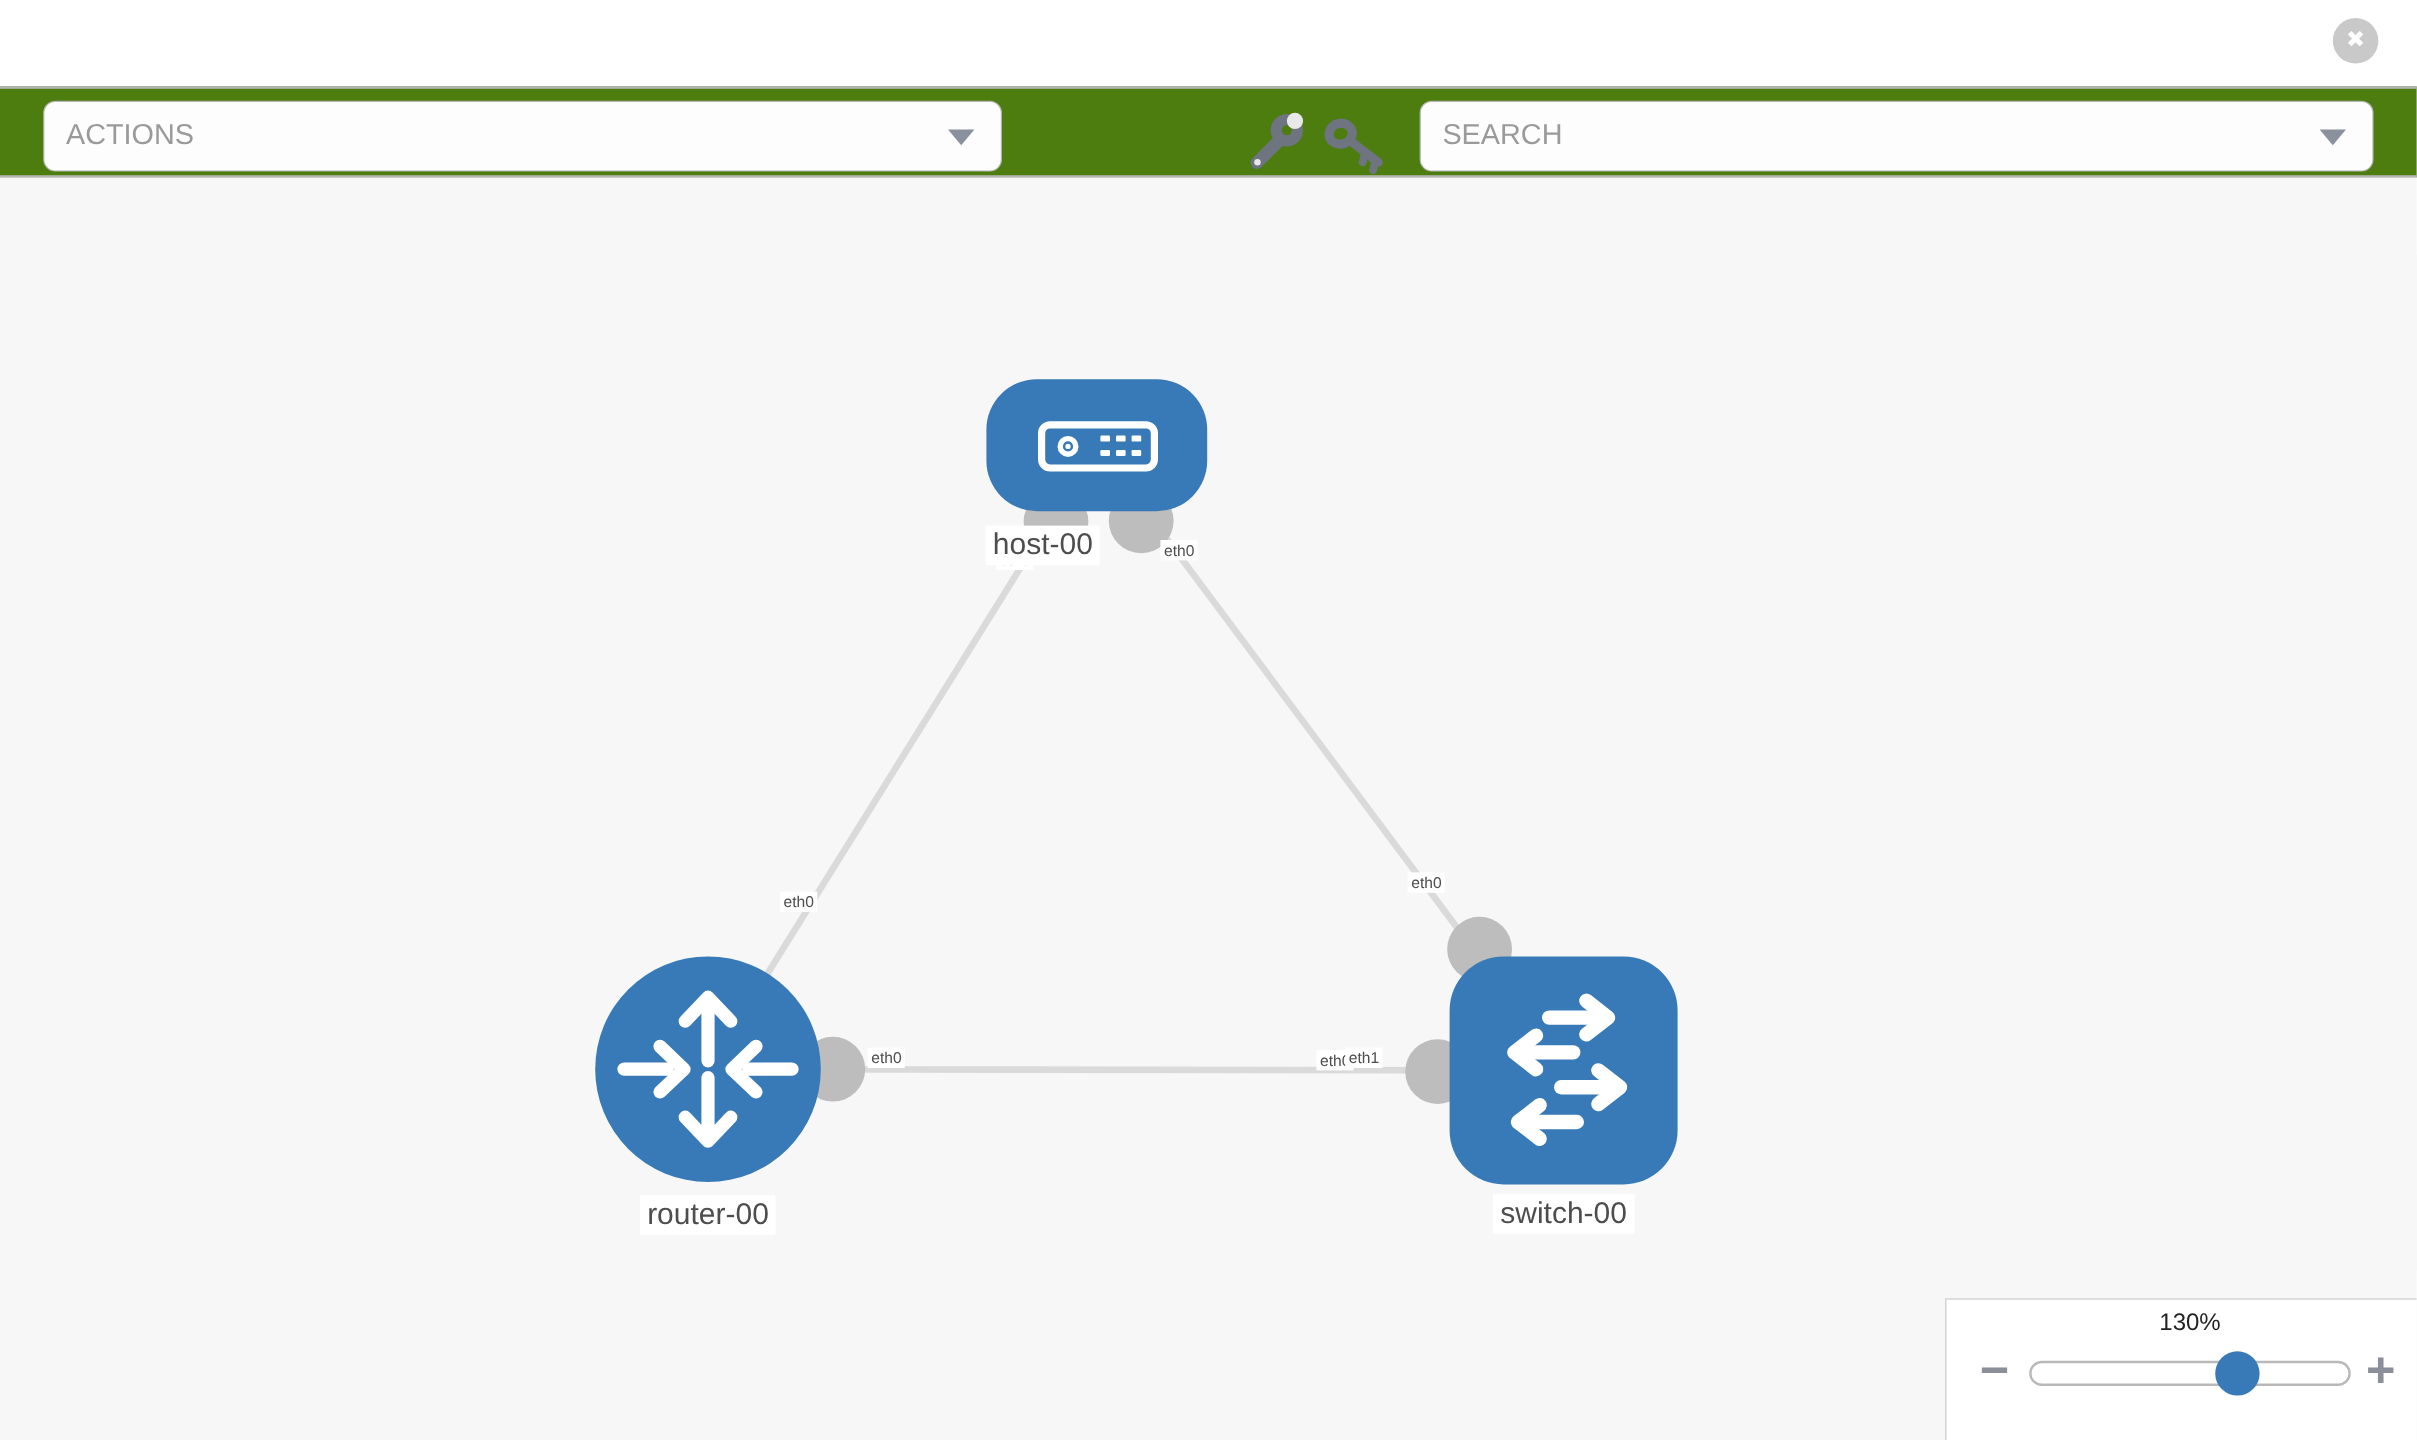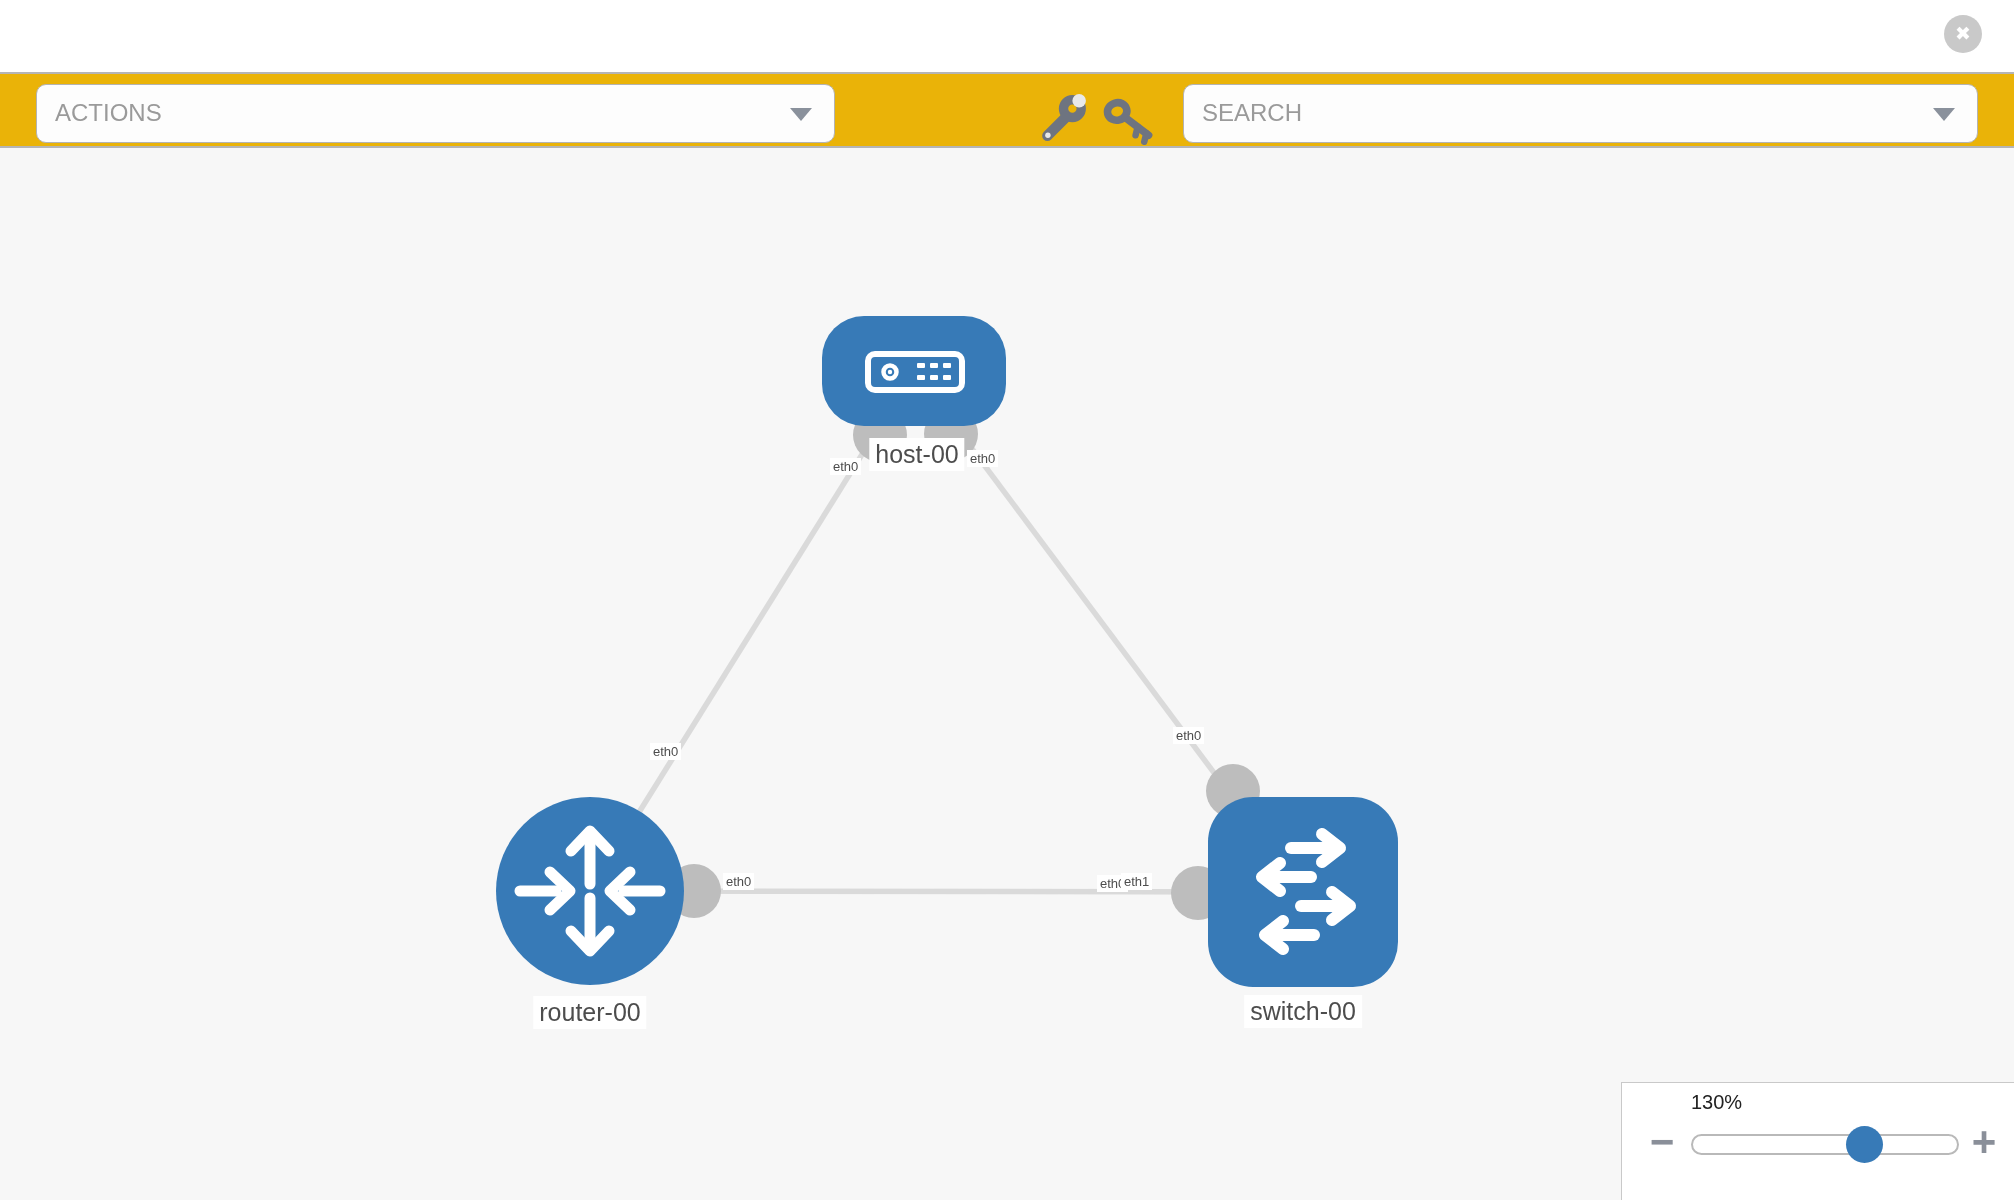--- a/index.html
+++ b/index.html
@@ -14,21 +14,21 @@
     font-size:27px; font-weight:bold; color:#4a4a4a; white-space:nowrap;
   }
   .close-btn {
     position:absolute; left:1944px; top:15px; width:38px; height:38px;
     border-radius:50%; background:#c9c9c9; color:#ffffff; text-align:center;
     line-height:38px; font-size:19px; cursor:pointer; user-select:none;
   }
   
   .toolbar {
     position:absolute; top:72px; left:0; width:2014px; height:76px;
-    background:#eab308; border-top:2px solid #b5b5b5; border-bottom:2px solid #b5b5b5;
+    background:#4d7c0f; border-top:2px solid #b5b5b5; border-bottom:2px solid #b5b5b5;
     box-sizing:border-box;
   }
   .dropdown {
     position:absolute; top:10px; height:59px; background:#fdfdfd;
     border:1px solid #b3b3b3; border-radius:10px; box-sizing:border-box; cursor:pointer;
   }
   .dropdown .dd-label {
     position:absolute; left:18px; top:0; line-height:56px; font-size:24px; color:#9a9a9a;
   }
   .caret {
@@ -53,21 +53,21 @@
   .node-label { font-size:25px; padding:2px 6px; z-index:4; }
   .if-label   { font-size:13px; padding:1px 3px; z-index:2; }
   .if-over    { z-index:3; }
   .lbl-center { transform:translateX(-50%); }
   
   .zoom-panel {
     position:absolute; left:1621px; top:934px; width:500px; height:190px;
     background:#ffffff; border:1px solid #c9c9c9; box-sizing:border-box; z-index:6;
   }
   .zoom-value {
-    position:absolute; left:69px; top:8px; width:268px; text-align:left;
+    position:absolute; left:69px; top:8px; width:268px; text-align:center;
     font-size:20px; color:#222222;
   }
   .zoom-minus, .zoom-plus {
     position:absolute; top:38px; width:32px; text-align:center;
     font-size:42px; line-height:42px; font-weight:bold; color:#8a8f99;
     cursor:pointer; user-select:none;
   }
   .zoom-minus { left:24px; }
   .zoom-plus  { left:346px; }
   .zoom-track {
@@ -170,21 +170,21 @@
         <line x1="1311" y1="729" x2="1273" y2="729"></line>
         <polyline points="1280,715 1262,729 1280,743"></polyline>
         <line x1="1301" y1="758" x2="1339" y2="758"></line>
         <polyline points="1332,744 1350,758 1332,772"></polyline>
         <line x1="1314" y1="787" x2="1276" y2="787"></line>
         <polyline points="1283,773 1265,787 1283,801"></polyline>
       </g>
     </g>
   </svg>
 
-  <div class="node-label lbl-center" style="left:917px;  top:290px;">host-00</div>
+  <div class="node-label lbl-center" style="left:869px;  top:290px;">host-00</div>
   <div class="node-label lbl-center" style="left:590px;  top:848px;">router-00</div>
   <div class="node-label lbl-center" style="left:1303px; top:847px;">switch-00</div>
 
   <div class="if-label" style="left:830px;  top:310px;">eth0</div>
   <div class="if-label" style="left:967px;  top:302px;">eth0</div>
   <div class="if-label" style="left:650px;  top:595px;">eth0</div>
   <div class="if-label" style="left:1173px; top:579px;">eth0</div>
   <div class="if-label" style="left:723px;  top:725px;">eth0</div>
   <div class="if-label" style="left:1097px; top:727px;">eth0</div>
   <div class="if-label if-over" style="left:1121px; top:725px;">eth1</div>

